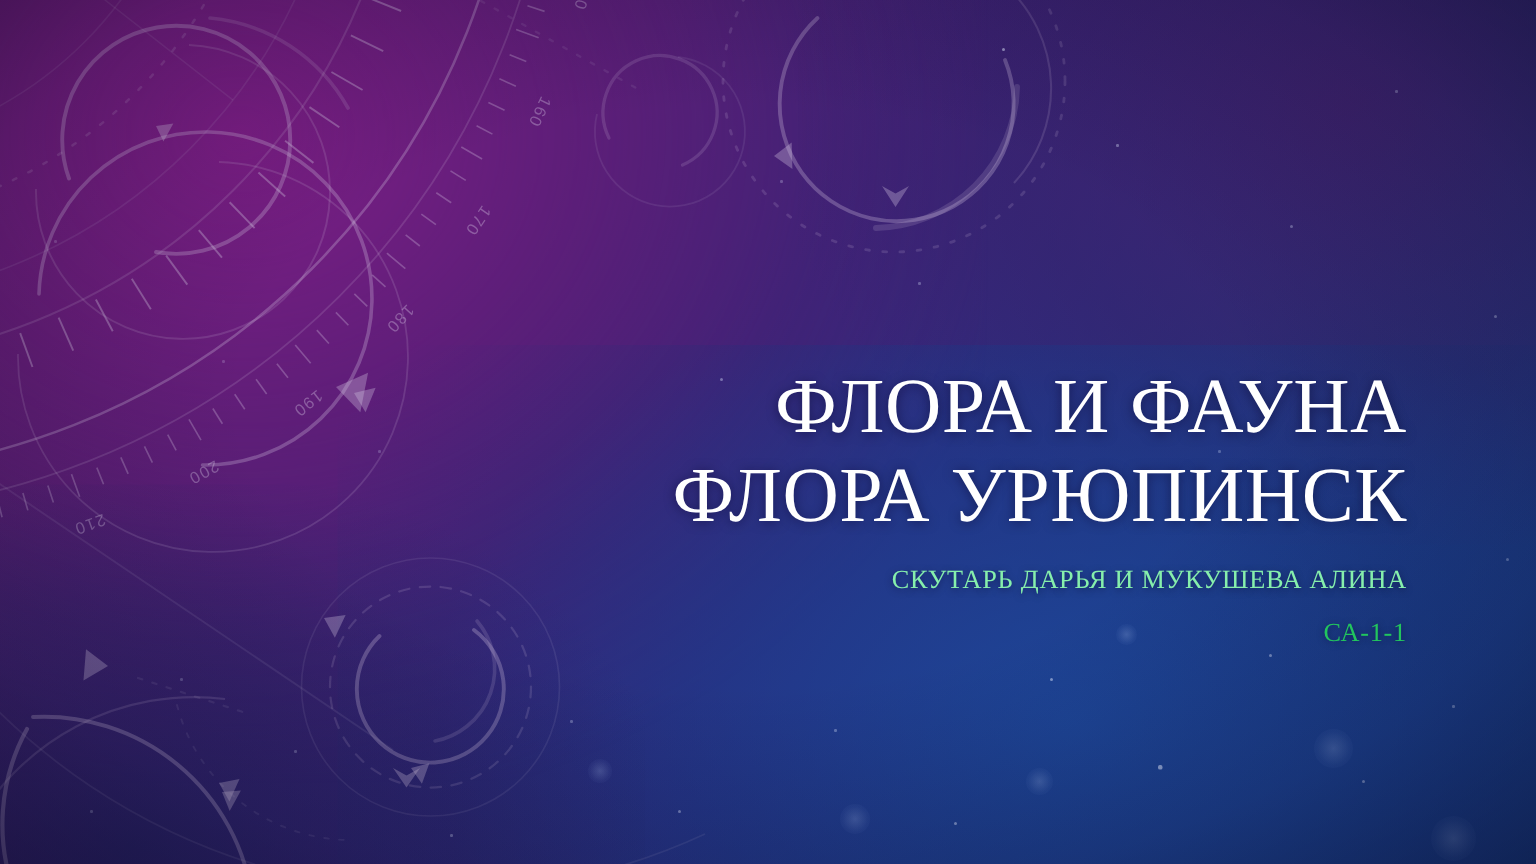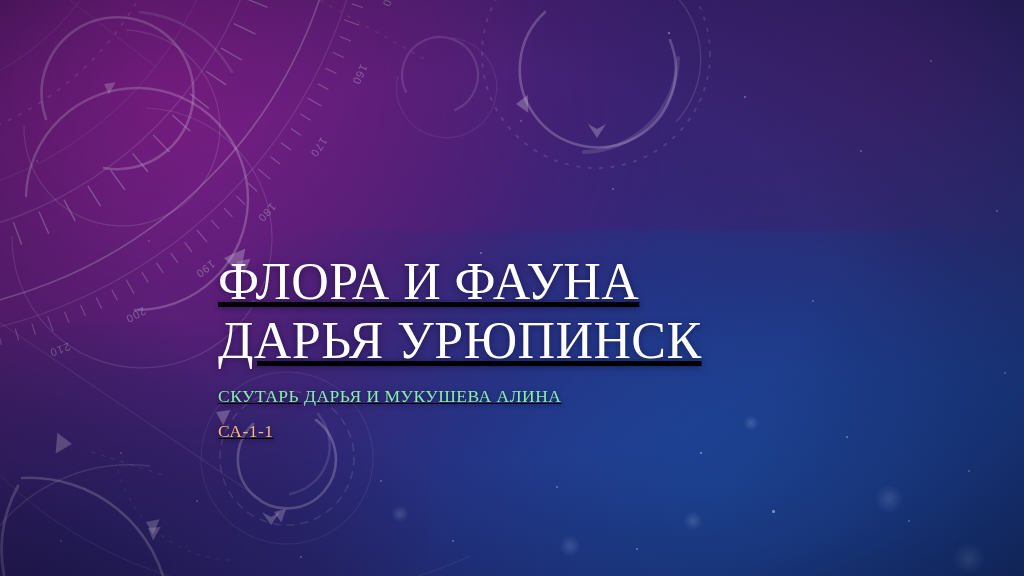--- a/index.html
+++ b/index.html
@@ -119,44 +119,44 @@
   .bokeh {
     position: absolute;
     border-radius: 50%;
     background: radial-gradient(circle, rgba(190,212,255,0.22) 0%, rgba(160,190,255,0.05) 60%, rgba(140,175,255,0) 100%);
   }
 
   
   .text-block {
     position: absolute;
     right: 86px;
-    top: 252px;
+    top: 242px;
     width: 720px;
-    text-decoration: underline;
+    text-align: right;
   }
   .title-line {
     color: #ffffff;
     font-size: 52px;
     line-height: 59px;
     font-weight: 400;
     letter-spacing: 0.4px;
     white-space: nowrap;
     text-shadow: 0 1px 7px rgba(10,6,40,0.50);
   }
   .authors {
     color: #86efac;
     font-size: 17.5px;
     line-height: 22px;
     letter-spacing: 0.5px;
     margin-top: 15px;
     white-space: nowrap;
     text-shadow: 0 1px 5px rgba(10,6,40,0.50);
   }
   .group {
-    color: #fdba74;
+    color: #22c55e;
     font-size: 17.5px;
     line-height: 22px;
     letter-spacing: 0.5px;
     margin-top: 13px;
     white-space: nowrap;
     text-shadow: 0 1px 5px rgba(10,6,40,0.50);
   }
 </style>
 </head>
 <body>
@@ -575,18 +575,18 @@
     <div class="bokeh" style="left:954px;top:544px;width:30px;height:30px;"></div>
     <div class="bokeh" style="left:744px;top:416px;width:14px;height:14px;"></div>
     <div class="bokeh" style="left:560px;top:536px;width:20px;height:20px;"></div>
     <div class="bokeh" style="left:392px;top:506px;width:16px;height:16px;"></div>
   </div>
 
   <div class="bg-vignette"></div>
 
   <div class="text-block">
     <div class="title-line">ФЛОРА И ФАУНА</div>
-    <div class="title-line">ДАРЬЯ УРЮПИНСК</div>
+    <div class="title-line">ФЛОРА УРЮПИНСК</div>
     <div class="authors">СКУТАРЬ ДАРЬЯ И МУКУШЕВА АЛИНА</div>
     <div class="group">СА-1-1</div>
   </div>
 
 </div>
 
 </body></html>

